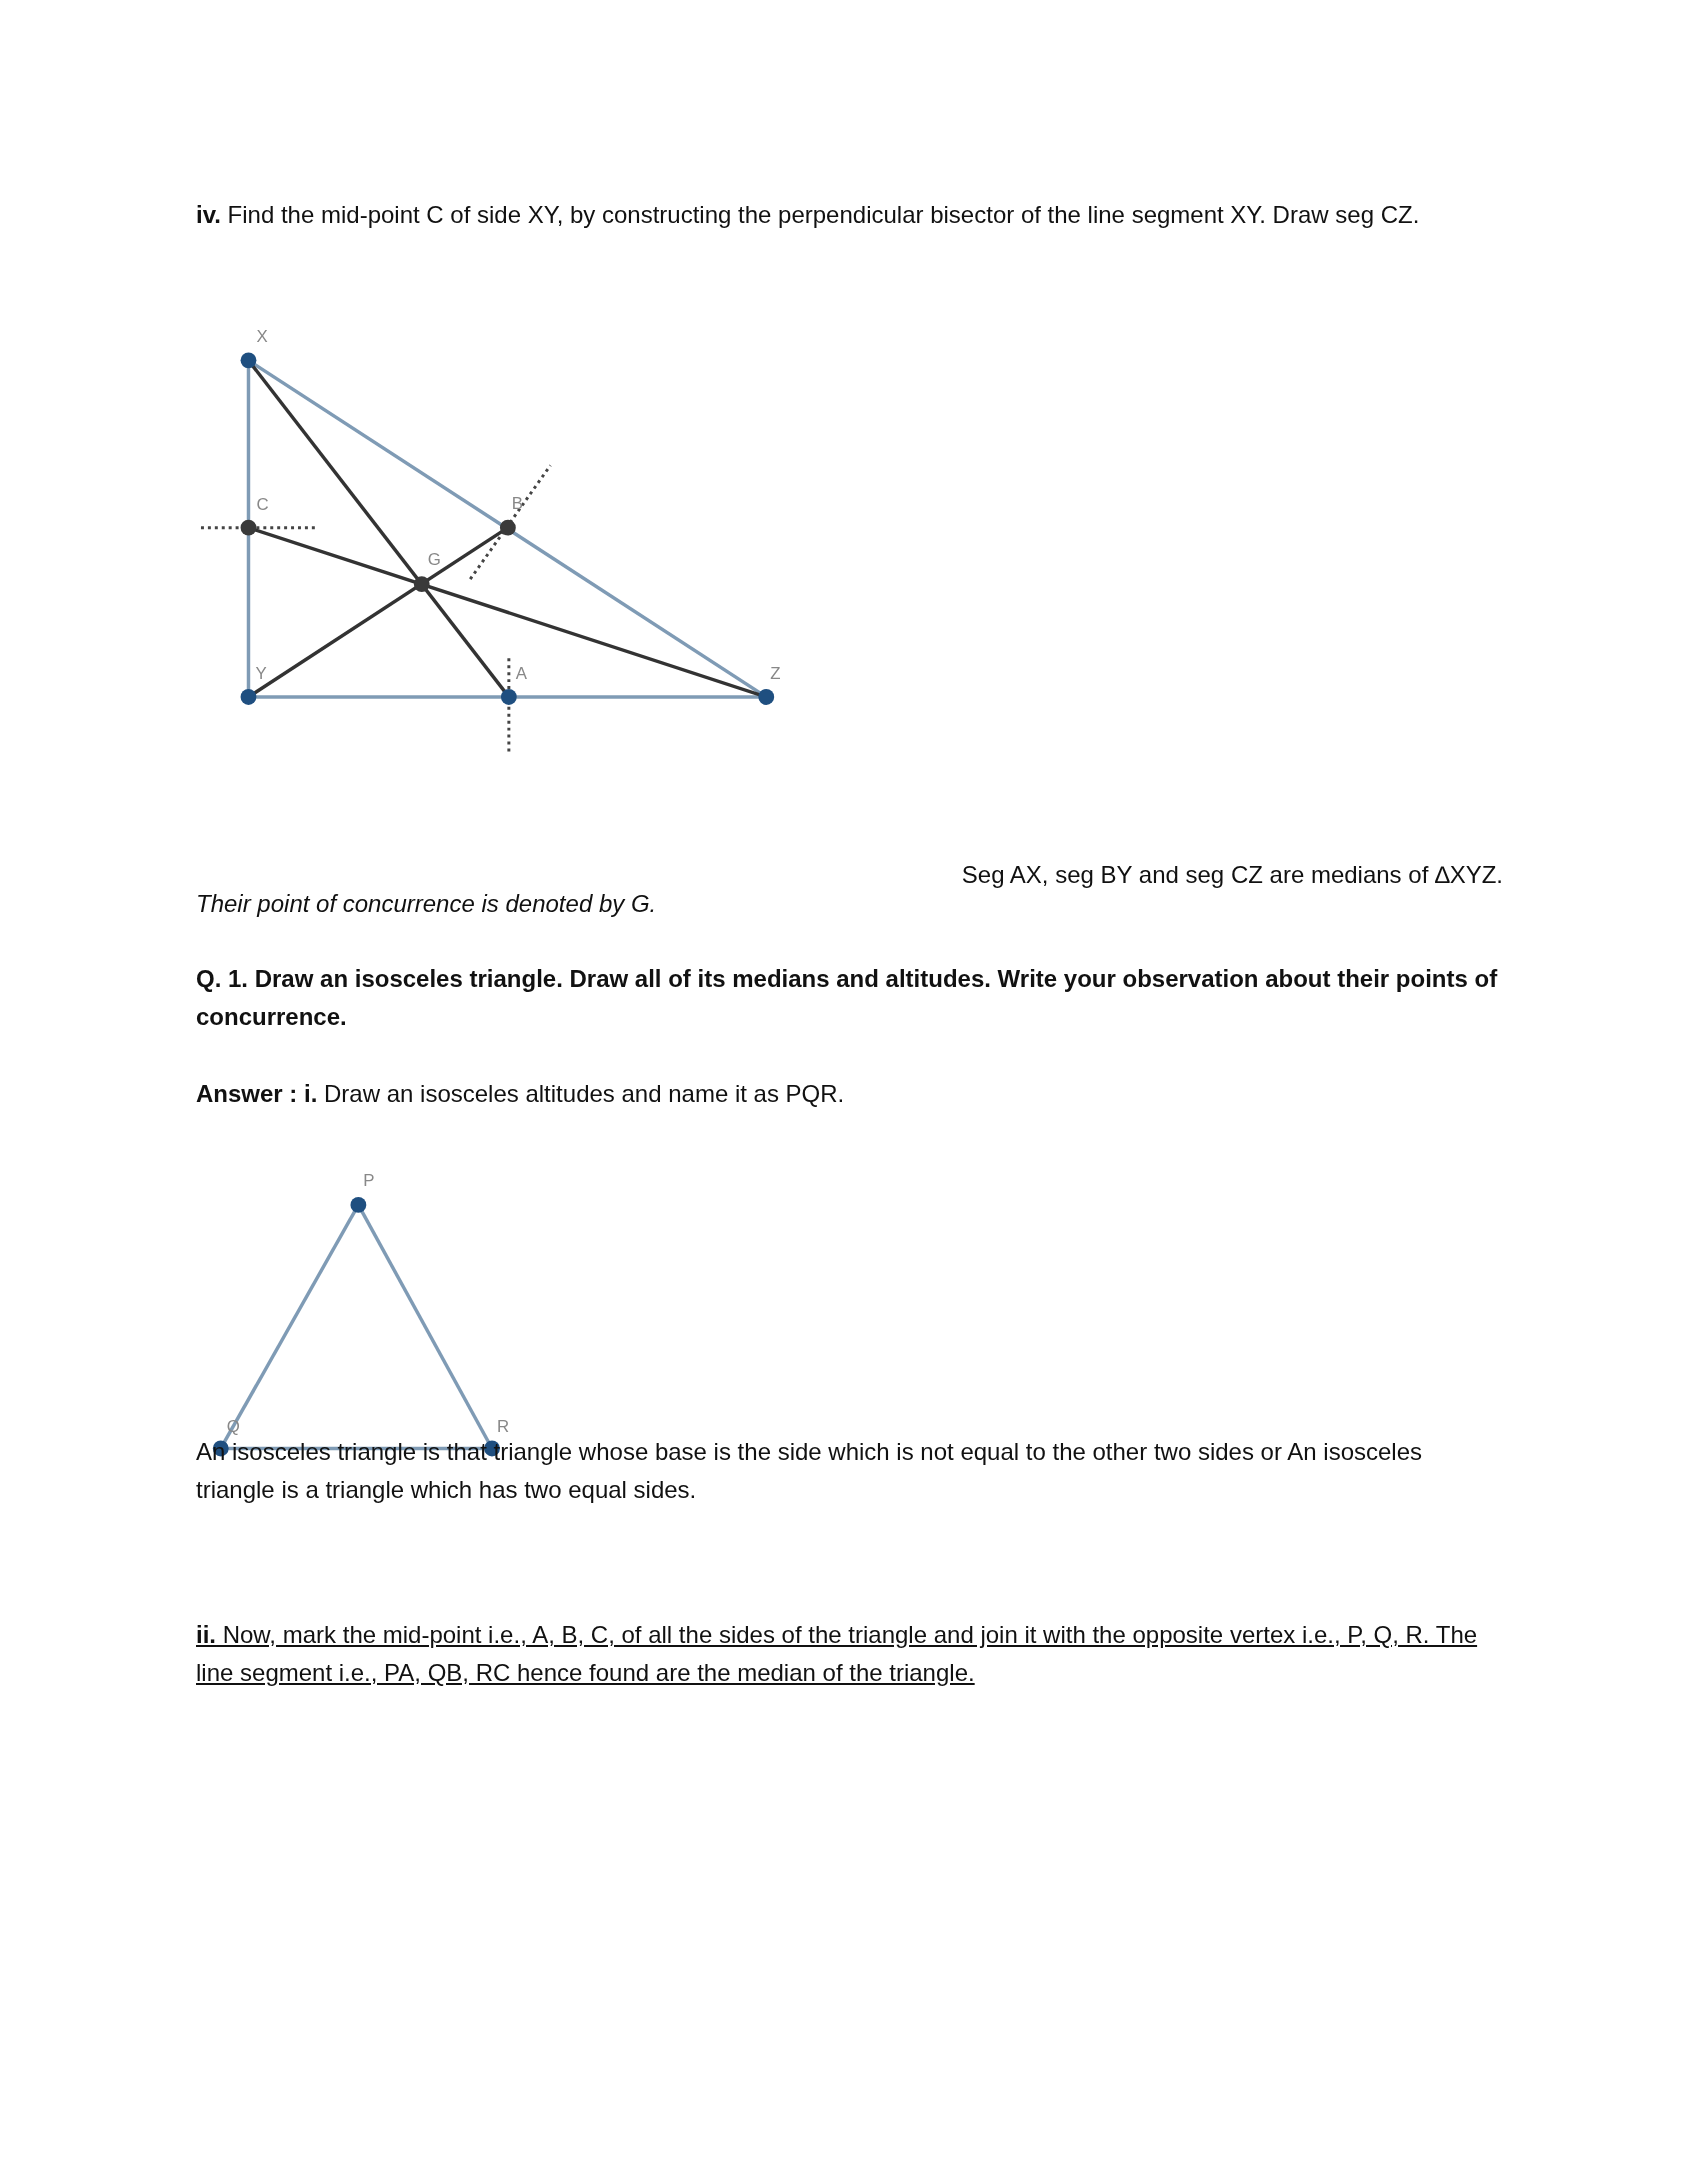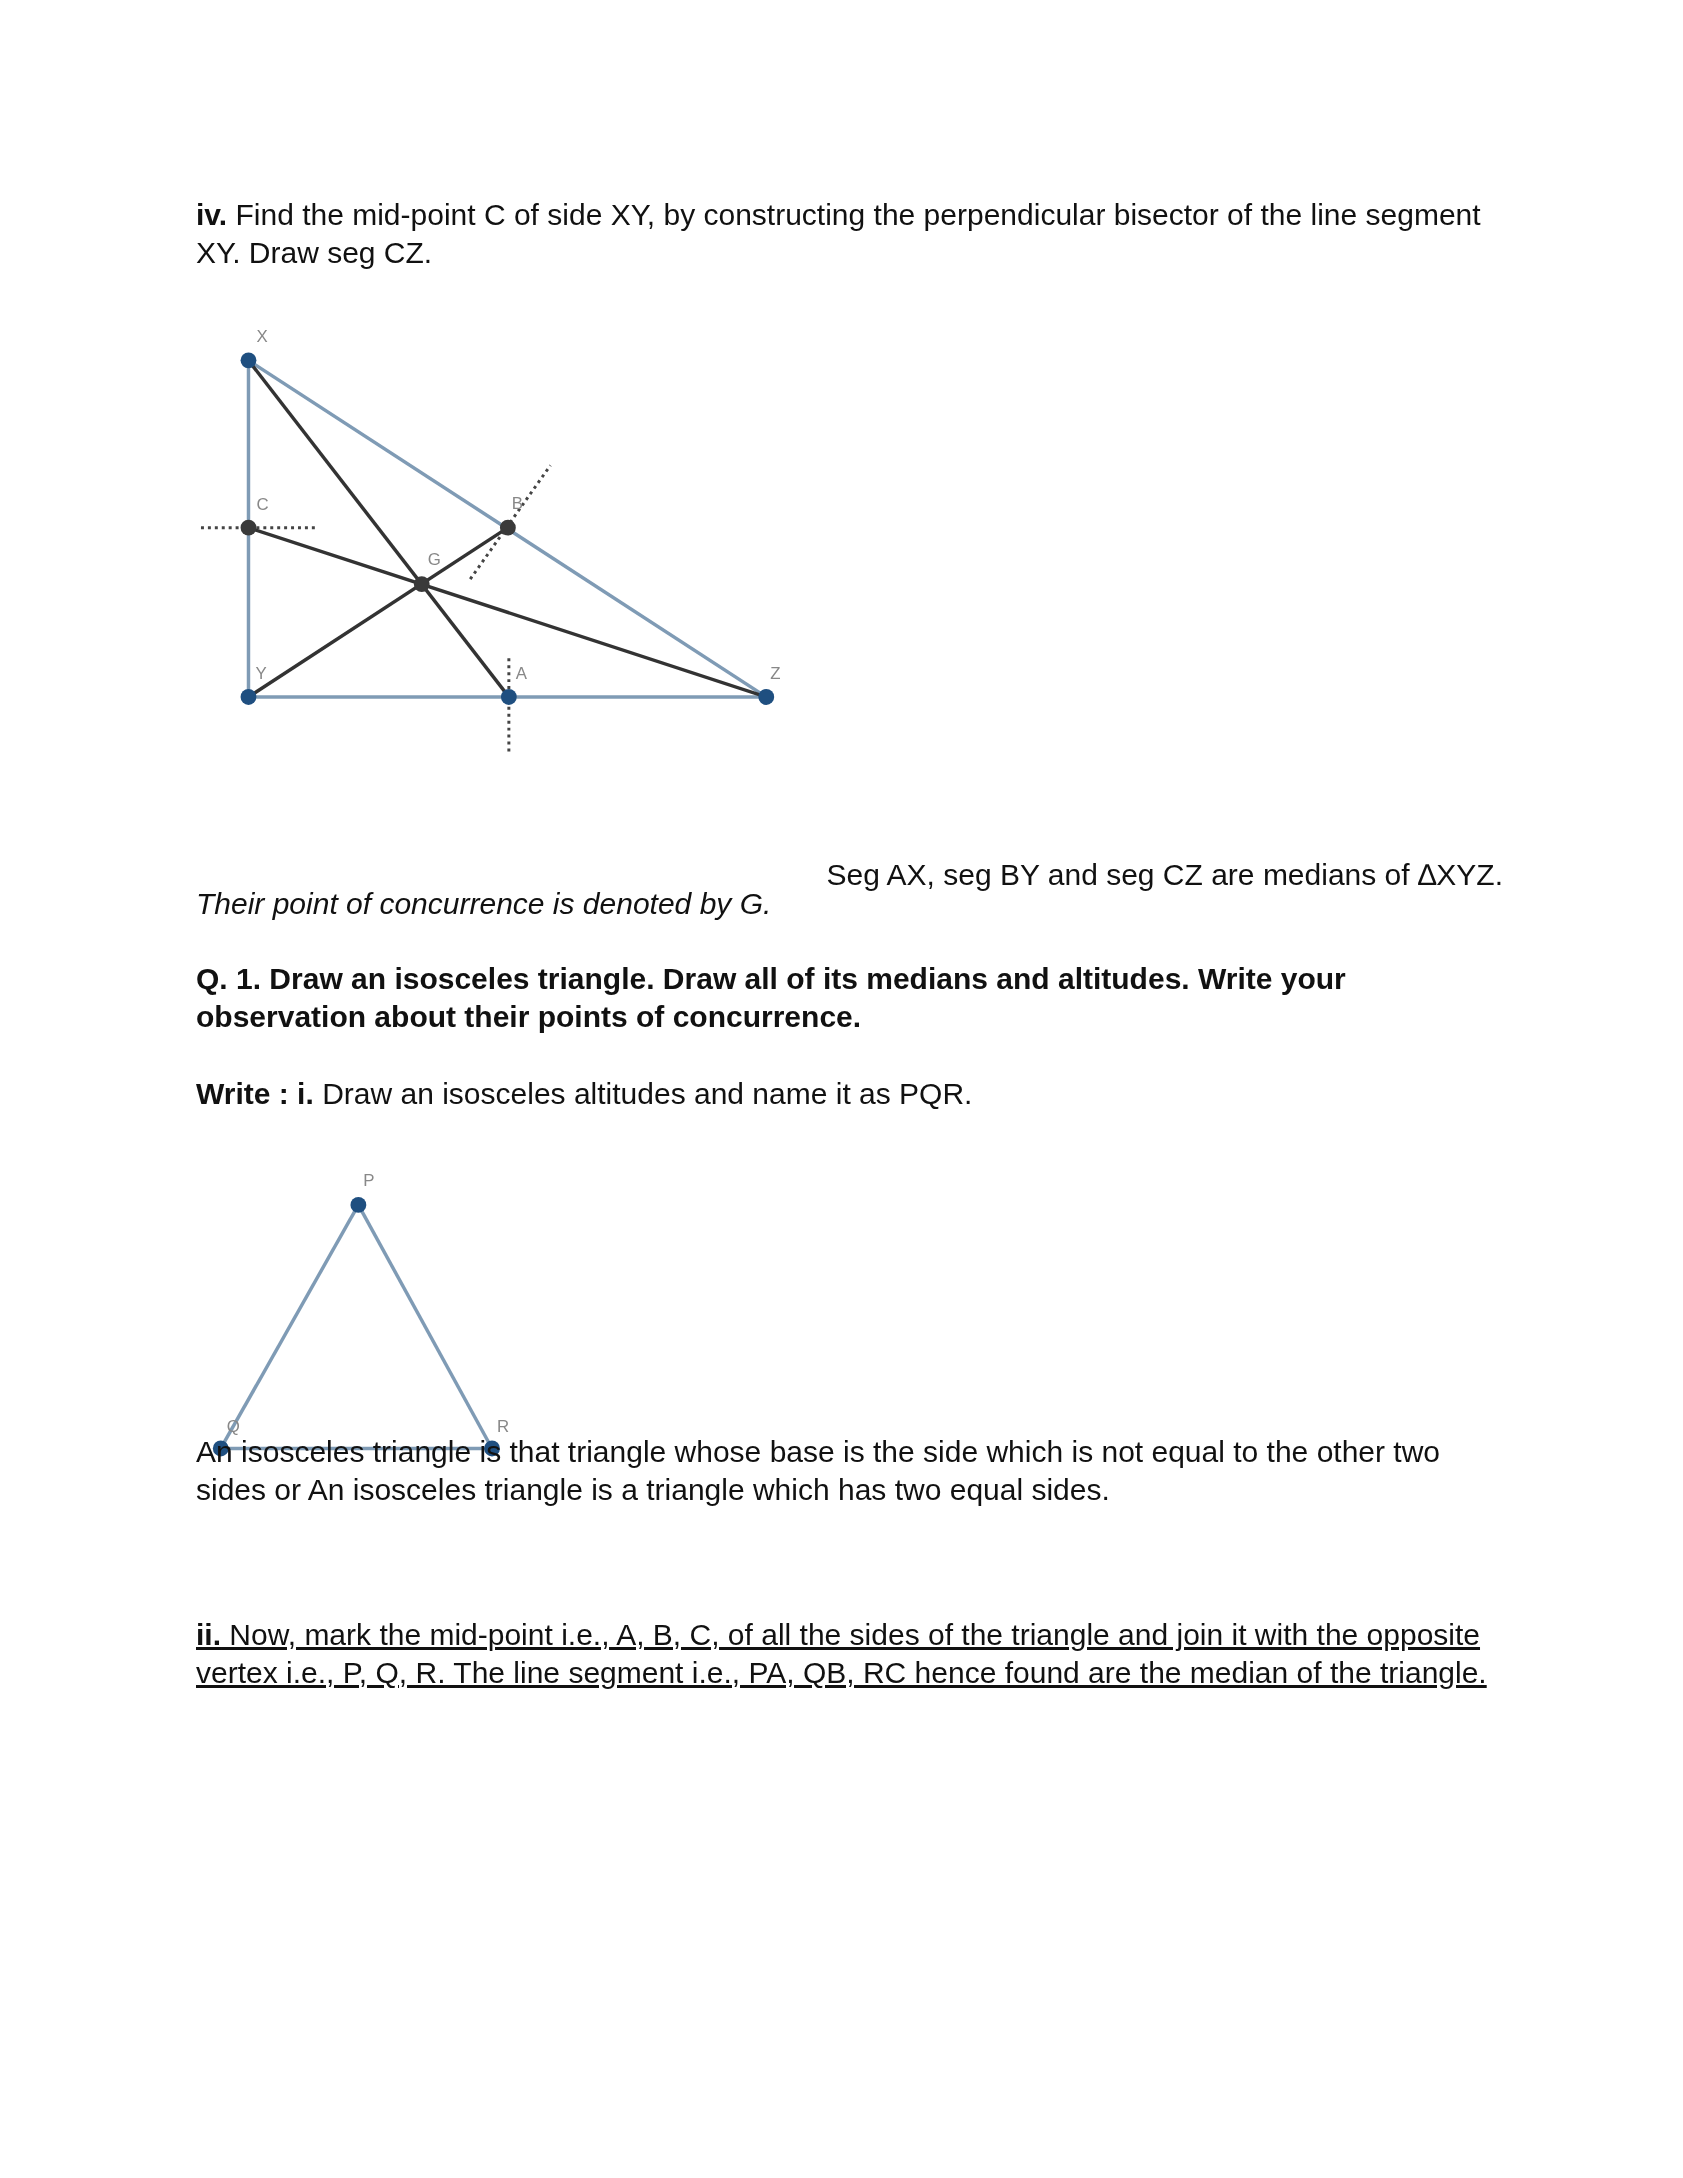--- a/index.html
+++ b/index.html
@@ -1,17 +1,17 @@
 <!DOCTYPE html>
 <html><head>
 <meta charset="utf-8">
 <style>
   html,body{margin:0;padding:0;background:#fff;}
   body{width:1683px;height:2178px;position:relative;overflow:hidden;font-family:"Liberation Sans",sans-serif;color:#111;}
-  .p{position:absolute;left:196px;width:1307px;font-size:30px;line-height:38px;margin:0;}
+  .p{position:absolute;left:196px;width:1307px;font-size:24px;line-height:38px;margin:0;}
   .b{font-weight:bold;}
   svg{position:absolute;left:0;top:0;}
   .lbl{font-family:"Liberation Sans",sans-serif;font-size:17px;fill:#888;}
 </style>
 </head>
 <body>
 
 <p class="p" style="top:196px;"><span class="b">iv.</span><span> Find the mid-point C of side XY, by constructing the perpendicular bisector of the line segment XY. Draw seg CZ.</span></p>
 
 <svg width="891" height="792" viewBox="0 0 900 800" style="left:0;top:0;">
@@ -48,21 +48,21 @@
   <text class="lbl" x="517" y="514">B</text>
   <text class="lbl" x="432" y="571">G</text>
   <text class="lbl" x="258" y="686">Y</text>
   <text class="lbl" x="521" y="686">A</text>
   <text class="lbl" x="778" y="686">Z</text>
 </svg>
 
 <p class="p" style="top:856px;text-align:right;">Seg AX, seg BY and seg CZ are medians of ∆XYZ.</p>
 <p class="p" style="top:885px;font-style:italic;">Their point of concurrence is denoted by G.</p>
 <p class="p b" style="top:960px;">Q. 1. Draw an isosceles triangle. Draw all of its medians and altitudes. Write your observation about their points of concurrence.</p>
-<p class="p" style="top:1075px;"><span class="b">Write : i.</span><span> Draw an isosceles altitudes and name it as PQR.</span></p>
+<p class="p" style="top:1075px;"><span class="b">Answer : i.</span><span> Draw an isosceles altitudes and name it as PQR.</span></p>
 
 <svg width="693" height="1505" viewBox="0 0 700 1520" style="left:0;top:0;">
   <g stroke="#7f9bb5" stroke-width="3.5" fill="none">
     <line x1="362" y1="1217" x2="223" y2="1463"></line>
     <line x1="362" y1="1217" x2="497" y2="1463"></line>
     <line x1="223" y1="1463" x2="497" y2="1463"></line>
   </g>
   <circle cx="362" cy="1217" r="8" fill="#1f4f80"></circle>
   <circle cx="223" cy="1463" r="8" fill="#1f4f80"></circle>
   <circle cx="497" cy="1463" r="8" fill="#1f4f80"></circle>

